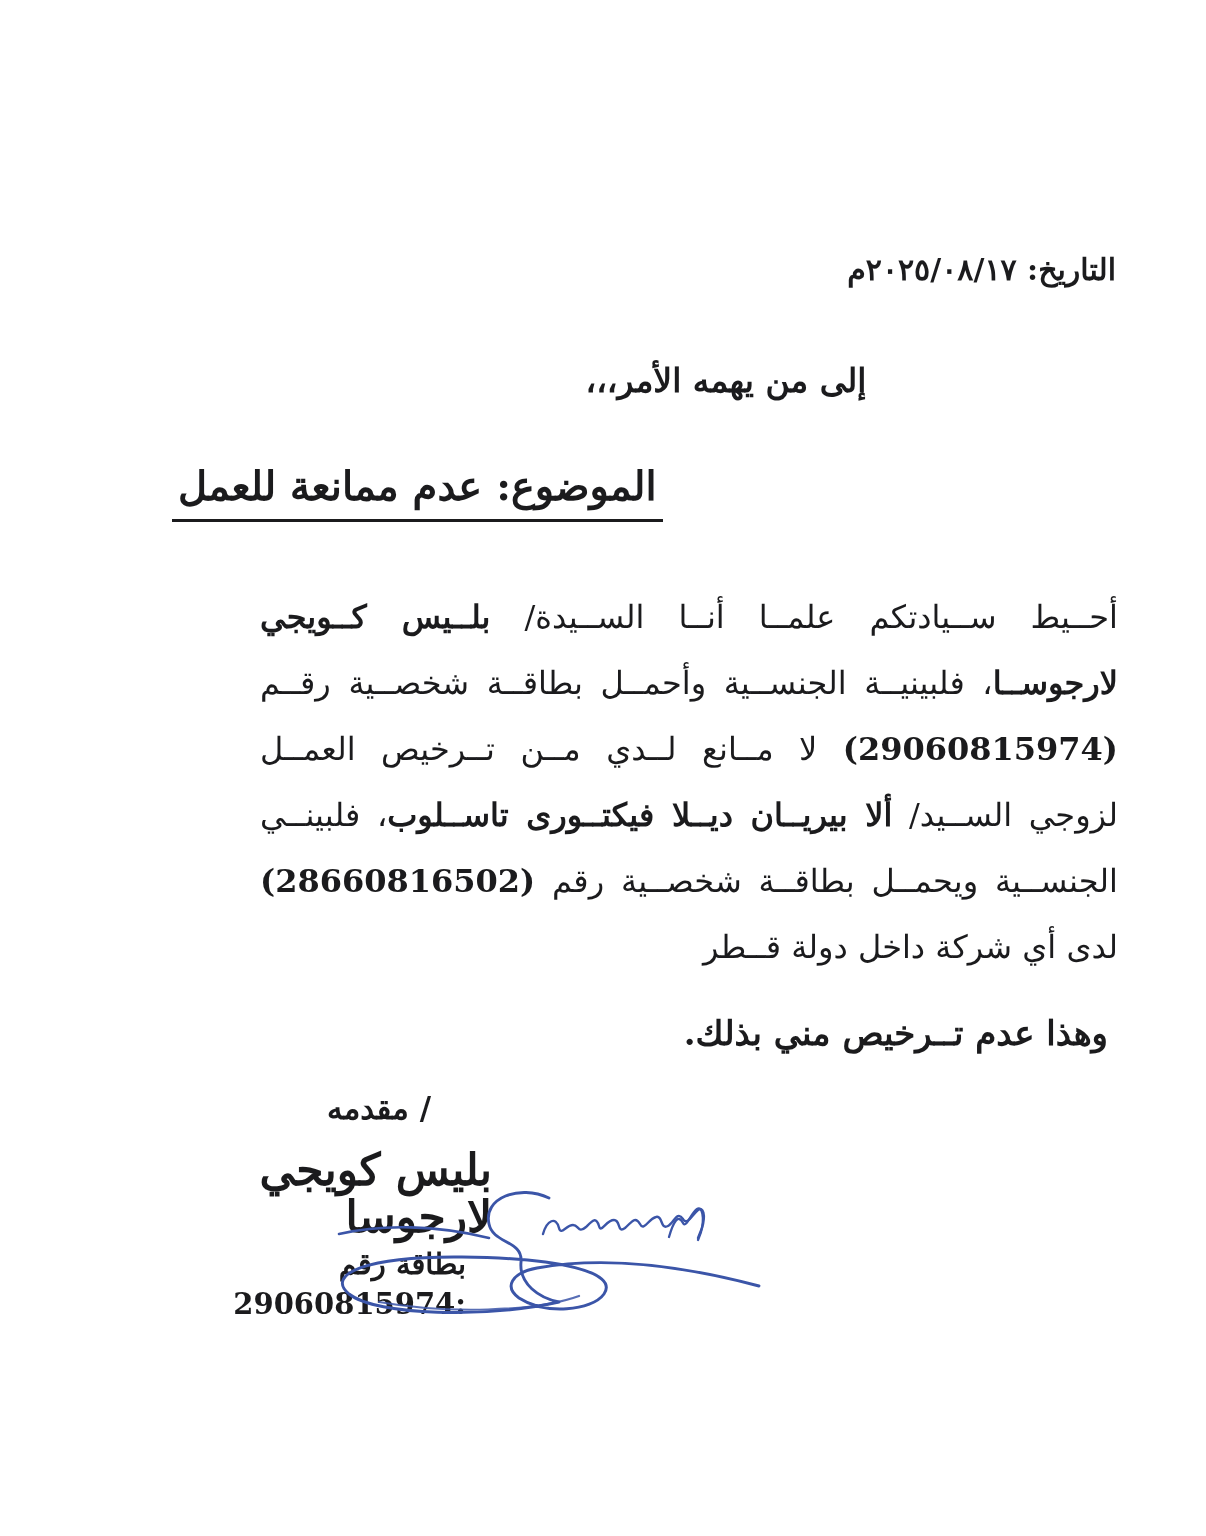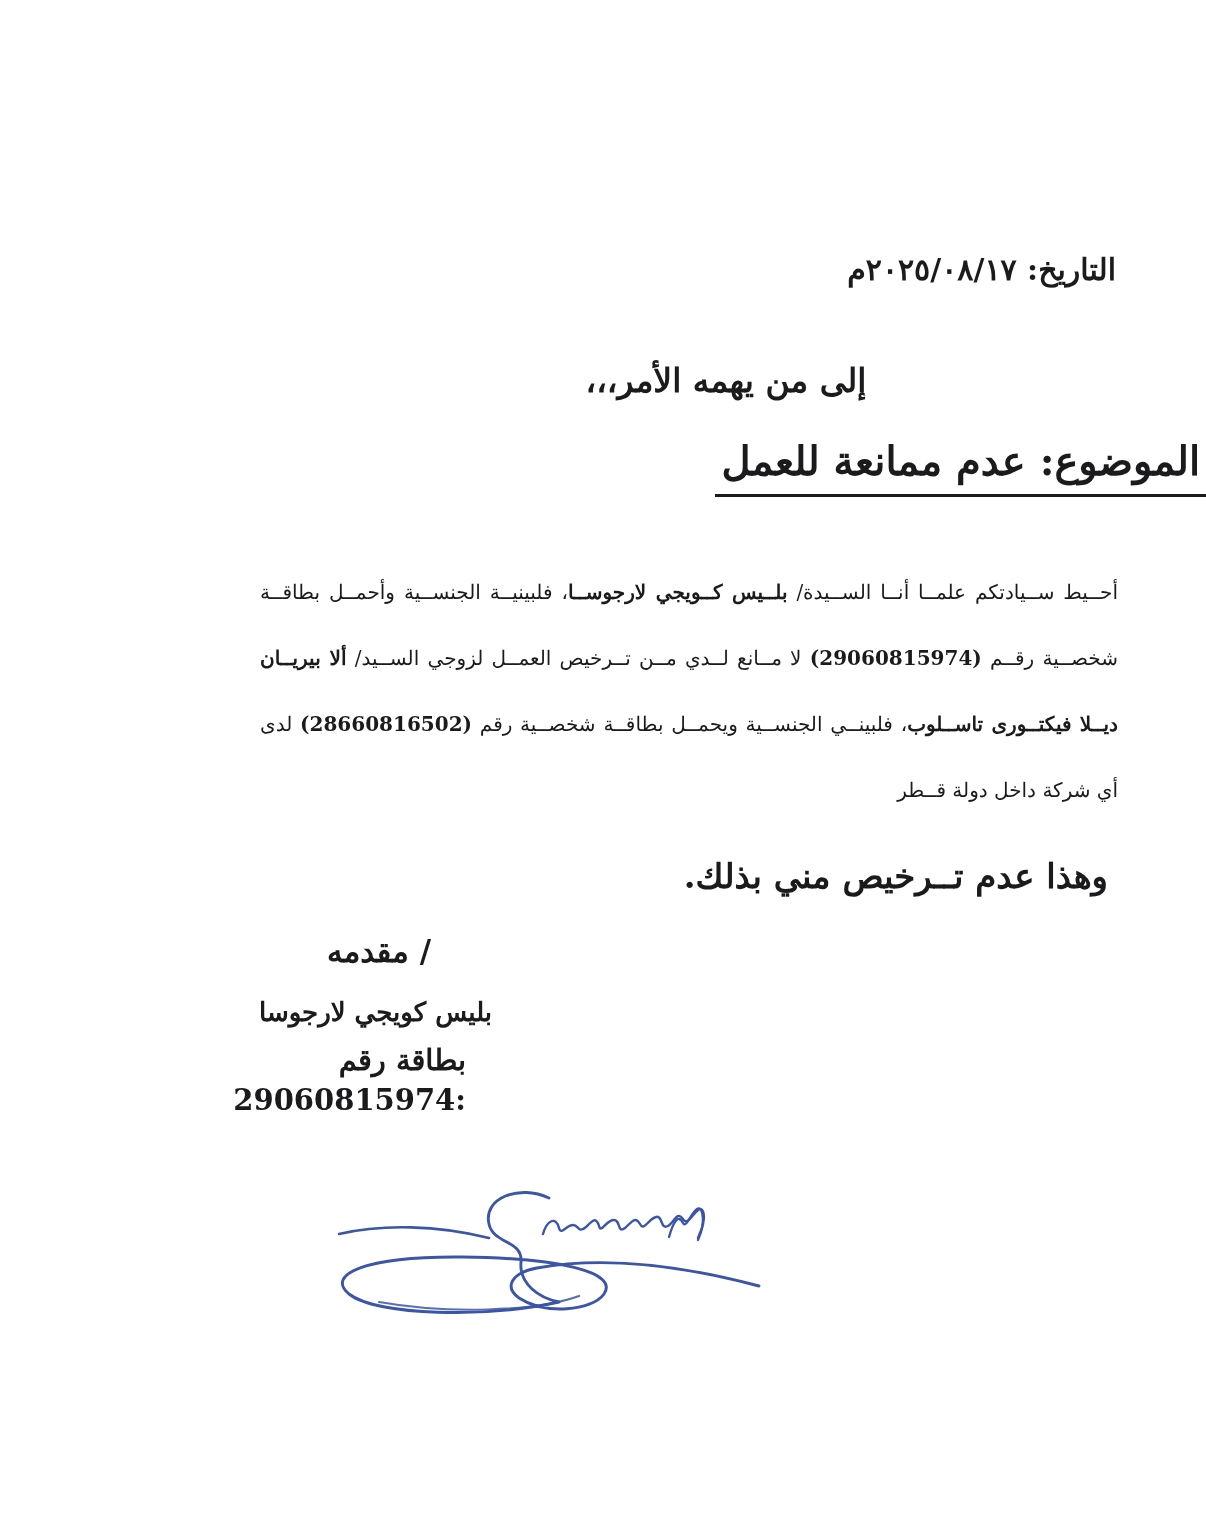--- a/index.html
+++ b/index.html
@@ -24,34 +24,34 @@
   .salutation {
     margin-top: 66px;
     text-align: center;
     font-size: 33px;
     font-weight: 700;
     line-height: 46px;
     position: relative;
     left: 37px;
   }
   .subject-row {
-    margin-top: 33px;
-    text-align: right;
+    margin-top: 58px;
+    text-align: left;
   }
   .subject-text {
     display: inline-block;
     font-size: 40px;
     font-weight: 700;
     line-height: 48px;
     border-bottom: 3px solid #1b1b1d;
     padding: 0 6px 9px 6px;
   }
   .body-par {
     margin: 62px 88px 0 88px;
-    font-size: 20px;
+    font-size: 32px;
     line-height: 66px;
     text-align: justify;
     text-align-last: right;
   }
   .body-par .b { font-weight: 700; }
   .affirmation {
     margin-top: 30px;
     margin-right: 98px;
     text-align: right;
     font-size: 34px;
@@ -71,21 +71,21 @@
     margin-right: 775px;
     text-align: right;
     font-size: 31px;
     font-weight: 700;
     line-height: 43px;
   }
   .submitter-name {
     margin-top: 16px;
     margin-right: 714px;
     text-align: right;
-    font-size: 26px;
+    font-size: 44px;
     font-weight: 700;
     line-height: 47px;
   }
   .card-line {
     margin-top: 4px;
     margin-right: 740px;
     text-align: right;
     font-size: 29px;
     font-weight: 700;
     line-height: 40px;

